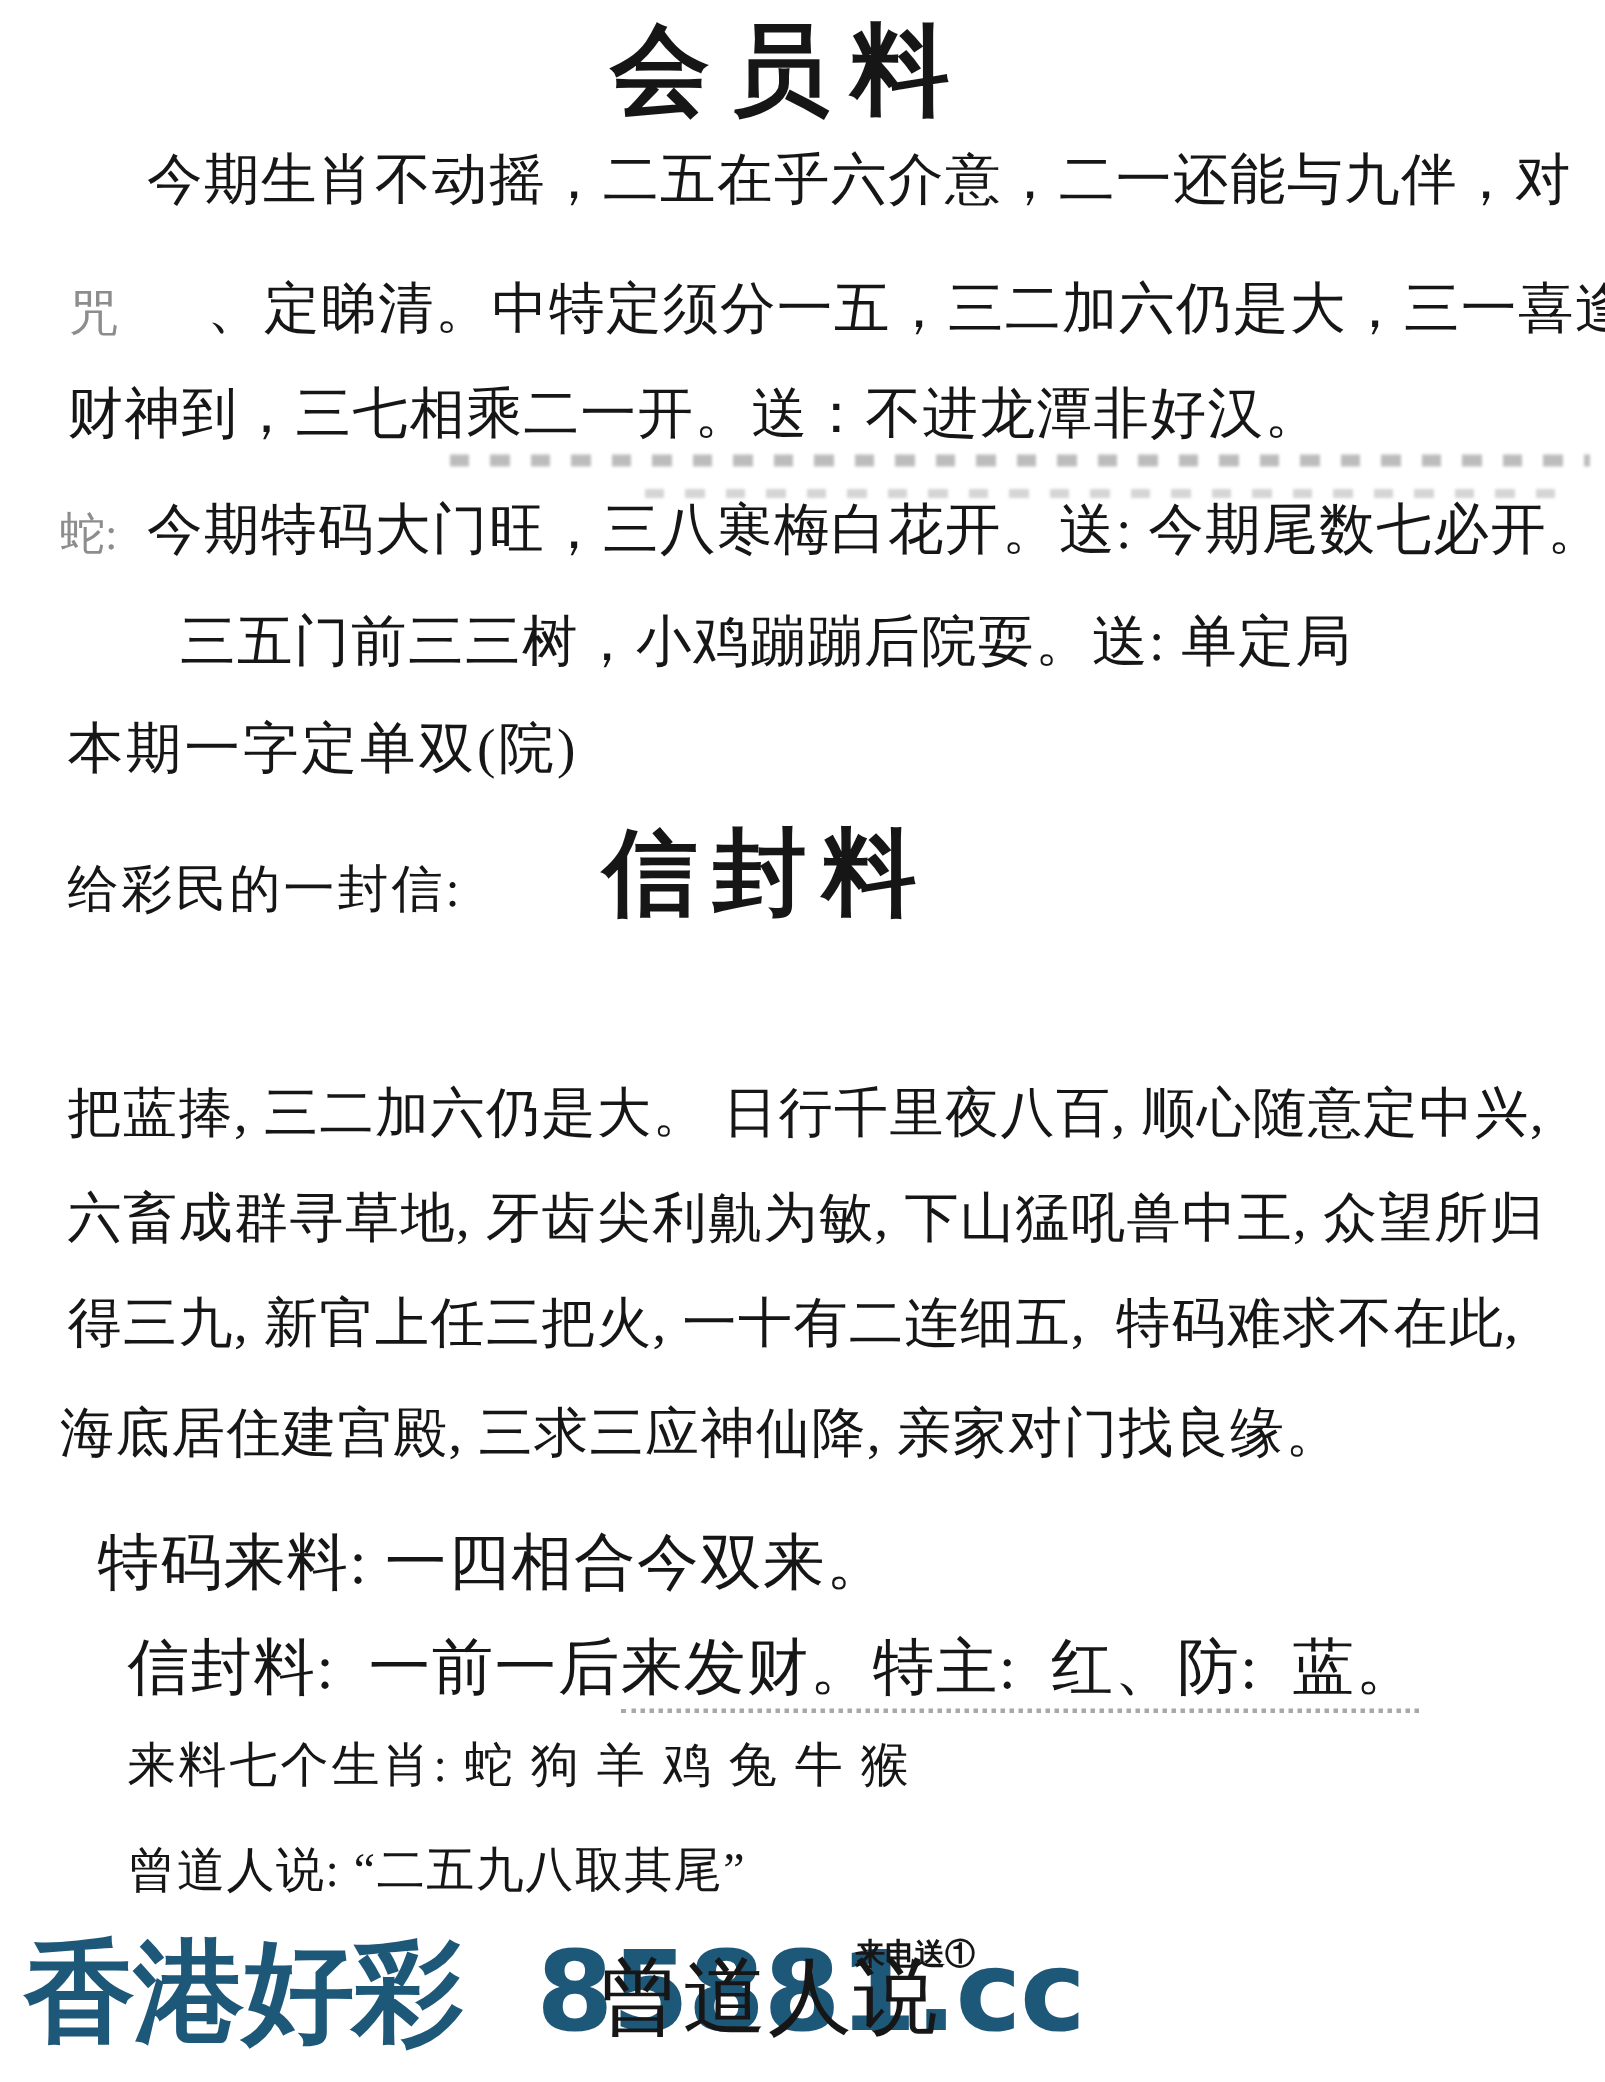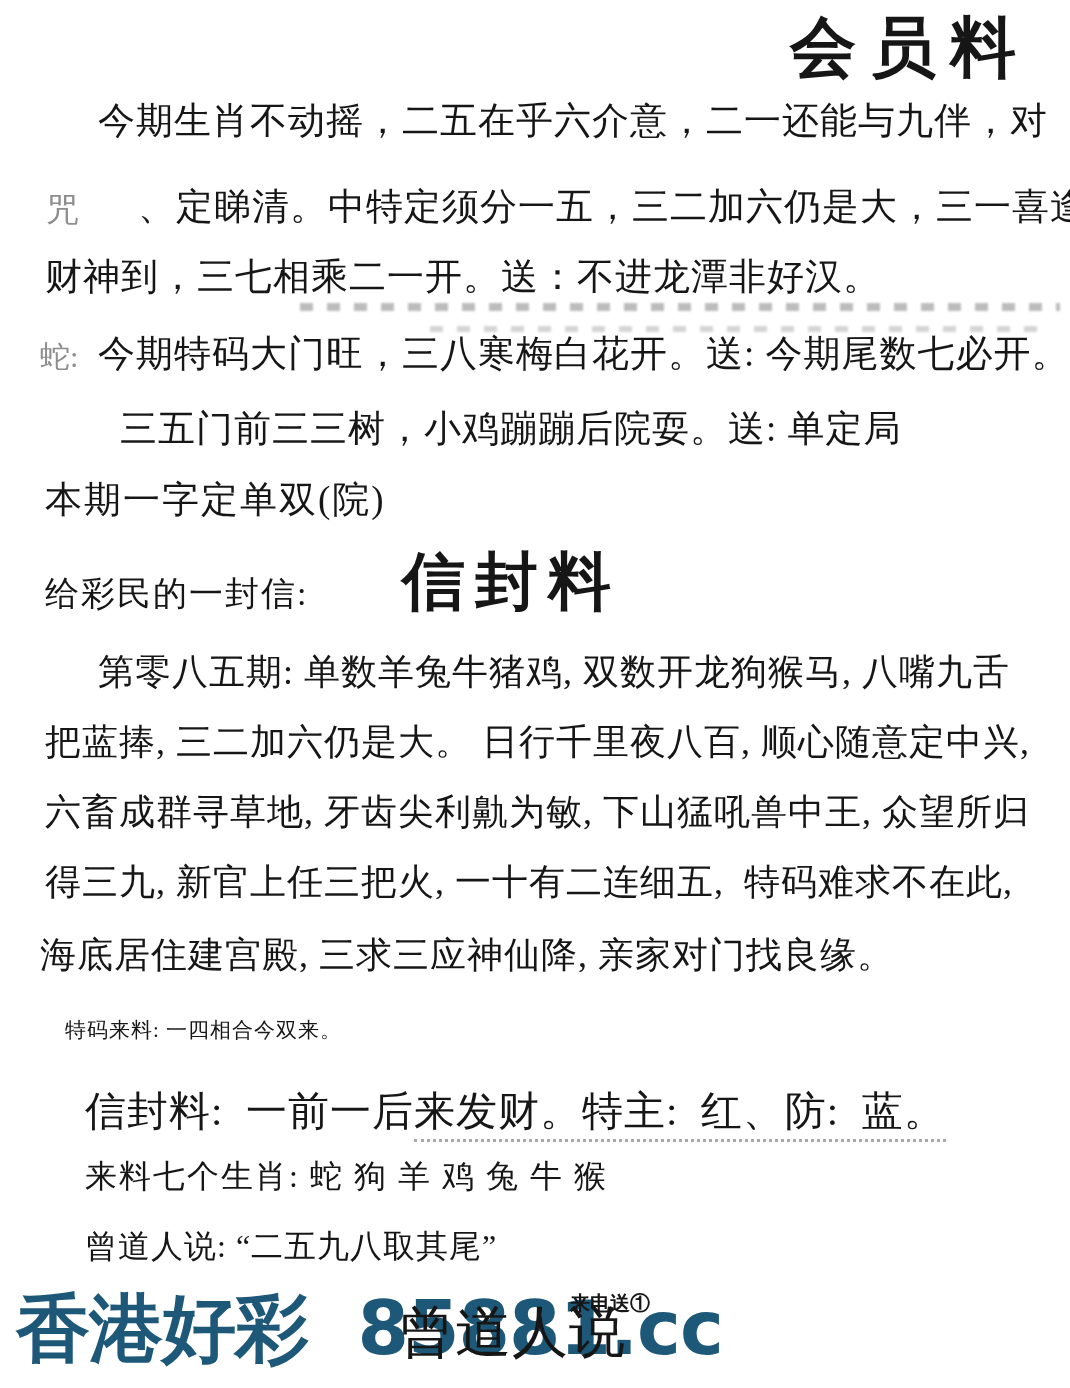--- a/index.html
+++ b/index.html
@@ -4,22 +4,22 @@
 <style>
   html,body { margin:0; padding:0; background:#e8e8e8; }
   .page {
     position:relative; width:1070px; height:1388px; margin:0 auto;
     background:#ffffff; overflow:hidden;
     font-family:"Liberation Serif","DejaVu Serif",serif;
     color:#161616;
   }
   .line { position:absolute; white-space:pre; line-height:1.15; }
 
-  .member-title { left:0; width:1030px; top:10px; text-align:right;
-    font-size:66px; font-weight:700; letter-spacing:14px; }
+  .member-title { left:0; width:1030px; top:10px; text-align:center;
+    font-size:66px; font-weight:700; letter-spacing:14px;padding-left:12px; }
 
   .l1 { left:98px;  top:100px; font-size:37px; letter-spacing:1px; }
   .l2-lead { left:46px; top:192px; font-size:33px; color:#8d8d8d; filter:blur(0.5px); }
   .l2 { left:138px; top:186px; font-size:37px; letter-spacing:1px; }
   .l3 { left:45px;  top:256px; font-size:37px; letter-spacing:1px; }
 
   .smudge { position:absolute; opacity:.40; filter:blur(1.1px);
     background-image:repeating-linear-gradient(90deg,#5a5a5a 0 13px,transparent 13px 27px); }
   .smudge1 { left:300px; top:303px; width:760px; height:8px; }
   .smudge2 { left:430px; top:326px; width:610px; height:6px; opacity:.25; }
@@ -31,21 +31,21 @@
 
   .letter-intro { left:45px; top:574px; font-size:34px; letter-spacing:2px; }
   .letter-title { left:402px; top:546px; font-size:63px; font-weight:700; letter-spacing:10px; }
 
   .p1 { left:98px; top:652px; font-size:36px; letter-spacing:1px; }
   .p2 { left:45px; top:722px; font-size:36px; letter-spacing:1px; }
   .p3 { left:45px; top:792px; font-size:36px; letter-spacing:1px; }
   .p4 { left:45px; top:862px; font-size:36px; letter-spacing:1px; }
   .p5 { left:40px; top:935px; font-size:36px; letter-spacing:1px; }
 
-  .tip1 { left:65px; top:1018px; font-size:21px; letter-spacing:1px; }
+  .tip1 { left:65px; top:1018px; font-size:41px; letter-spacing:1px; }
   .tip2 { left:85px; top:1088px; font-size:41px; letter-spacing:1px; }
   .tip3 { left:85px; top:1158px; font-size:32px; letter-spacing:2px; }
   .tip4 { left:85px; top:1228px; font-size:32px; letter-spacing:1px; }
   .dotted { border-bottom:3px dotted #a8a8a8; padding-bottom:5px; }
 
   .footer-note  { left:570px; top:1292px; font-size:20px; font-weight:700; z-index:3; }
   .footer-black { left:398px; top:1300px; font-size:56px; letter-spacing:1px; z-index:2; }
   .watermark { left:16px; top:1286px; font-size:74px; font-weight:800;
     font-family:"DejaVu Sans","Liberation Sans",sans-serif;
     letter-spacing:-1px; opacity:.92; z-index:1; }
@@ -69,21 +69,20 @@
 
   <div class="line l4-lead">蛇:</div>
   <div class="line l4">今期特码大门旺，三八寒梅白花开。送: 今期尾数七必开。</div>
 
   <div class="line l5">三五门前三三树，小鸡蹦蹦后院耍。送: 单定局</div>
   <div class="line l6">本期一字定单双(院)</div>
 
   <div class="line letter-intro">给彩民的一封信:</div>
   <div class="line letter-title">信封料</div>
 
-  <div class="line p1">第零八五期: 单数羊兔牛猪鸡, 双数开龙狗猴马, 八嘴九舌</div>
   <div class="line p2">把蓝捧, 三二加六仍是大。 日行千里夜八百, 顺心随意定中兴,</div>
   <div class="line p3">六畜成群寻草地, 牙齿尖利鼽为敏, 下山猛吼兽中王, 众望所归</div>
   <div class="line p5">海底居住建宫殿, 三求三应神仙降, 亲家对门找良缘。</div>
   <div class="line p4">得三九, 新官上任三把火, 一十有二连细五,  特码难求不在此,</div>
 
   <div class="line tip1">特码来料: 一四相合今双来。</div>
 
   <div class="line tip2"><span>信封料:  一前一后</span><span class="dotted">来发财。特主:  红、防:  蓝。</span></div>
 
   <div class="line tip3">来料七个生肖: 蛇 狗 羊 鸡 兔 牛 猴</div>

